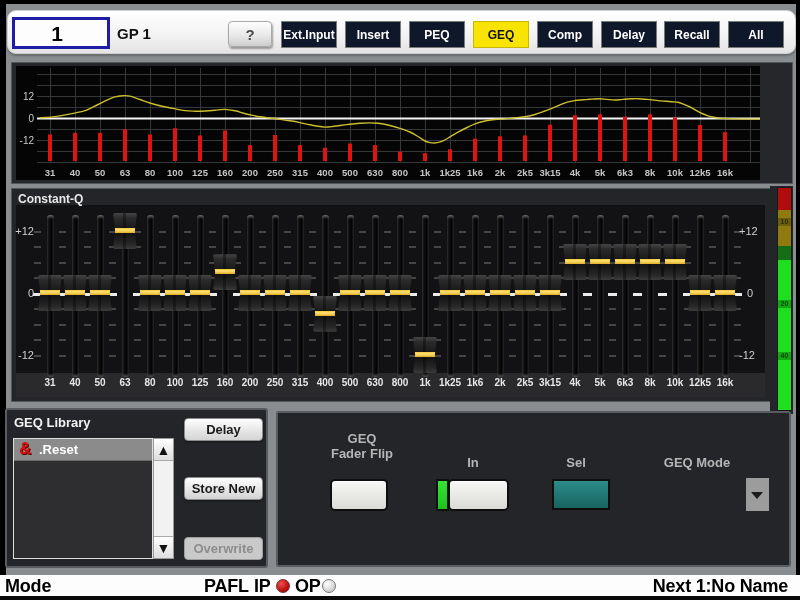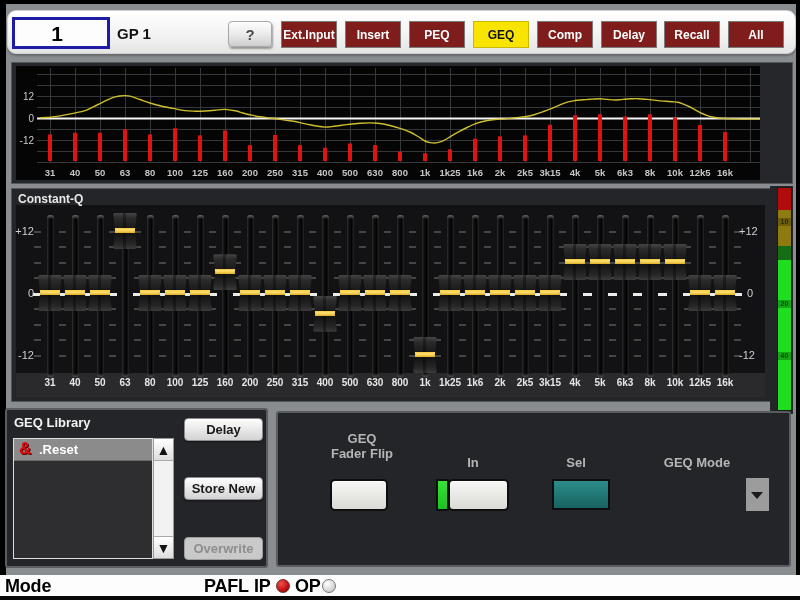--- a/index.html
+++ b/index.html
@@ -2,21 +2,21 @@
 <html><head><meta charset="utf-8"><style>
 *{margin:0;padding:0;box-sizing:border-box}
 body{width:800px;height:600px;background:#000;font-family:"Liberation Sans",sans-serif;overflow:hidden}
 #root{position:relative;width:800px;height:600px;background:#000}
 #bg{position:absolute;left:6px;top:4px;width:790px;height:592px;background:#8a8d90}
 
 #topbar{position:absolute;left:7px;top:10px;width:789px;height:44px;background:linear-gradient(#ffffff,#f2f2f2 60%,#e4e4e4);border-radius:9px;border:1px solid #cfcfcf;box-shadow:0 2px 2px rgba(0,0,0,.25)}
 #numbox{position:absolute;left:12px;top:17px;width:98px;height:32px;background:#fdfdfd;border:3px solid #1d1da6;color:#000;font-size:21px;font-weight:bold;text-align:center;line-height:27px;padding-right:8px}
 #gp1{position:absolute;left:117px;top:25px;font-size:15px;font-weight:bold;color:#111}
 #qbtn{position:absolute;left:228px;top:21px;width:44px;height:26px;border-radius:4px;background:linear-gradient(#fdfdfd,#e9e9e9 55%,#cecece);border:1px solid #a8a8a8;box-shadow:1px 2px 2px rgba(0,0,0,.35);color:#4a4a4a;font-weight:bold;font-size:15px;text-align:center;line-height:25px}
-.tab{position:absolute;top:21px;width:56px;height:27px;background:#7f1d1d;border:1px solid #7a7a7a;color:#fff;font-size:12px;font-weight:bold;text-align:center;line-height:26px}
+.tab{position:absolute;top:21px;width:56px;height:27px;background:#0f172a;border:1px solid #7a7a7a;color:#fff;font-size:12px;font-weight:bold;text-align:center;line-height:26px}
 .tab.sel{background:#f9e300;color:#111;border-color:#c9b800}
 
 #gpanel{position:absolute;left:11px;top:62px;width:782px;height:122px;background:#25272a;border:1px solid #54575a}
 #ginner{position:absolute;left:16px;top:66px;width:744px;height:114px;background:#050505}
 
 #fpanel{position:absolute;left:11px;top:188px;width:782px;height:214px;background:#232528;border:1px solid #54575a}
 #ftitle{position:absolute;left:18px;top:192px;font-size:12px;font-weight:bold;color:#e8e8e8;letter-spacing:0}
 #finner{position:absolute;left:16px;top:205px;width:749px;height:192px;background:#121214}
 #fstrip{position:absolute;left:16px;top:373px;width:749px;height:24px;background:#2a2a2d}
 .trk{position:absolute;top:215px;width:7px;height:162px;border-radius:3px;background:linear-gradient(#6a6a6a 0,rgba(0,0,0,0) 4px,rgba(0,0,0,0) 158px,#4f4f4f 162px),linear-gradient(90deg,#2f2f2f,#0d0d0d 30%,#030303 65%,#262626)}
@@ -330,13 +330,14 @@
       <div style="position:absolute;left:5px;top:14px;width:0;height:0;border-left:6px solid transparent;border-right:6px solid transparent;border-top:7px solid #1b1b1b"></div>
     </div>
 
 <div id="status"></div>
 <div class="st" style="left:5px">Mode</div>
 <div class="st" style="left:204px">PAFL</div>
 <div class="st" style="left:254px">IP</div>
 <div style="position:absolute;left:276px;top:579px;width:14px;height:14px;border-radius:50%;background:radial-gradient(circle at 35% 30%,#f05050,#c01010 60%,#7a0505);border:1px solid #6a3535"></div>
 <div class="st" style="left:295px">OP</div>
 <div style="position:absolute;left:322px;top:579px;width:14px;height:14px;border-radius:50%;background:radial-gradient(circle at 35% 30%,#ffffff,#d8d8d8 60%,#b8b8b8);border:1px solid #777"></div>
+<div class="st" style="left:628px;width:160px;text-align:right;white-space:nowrap">Next 1:No Name</div>
 
 </div>
 </body></html>

